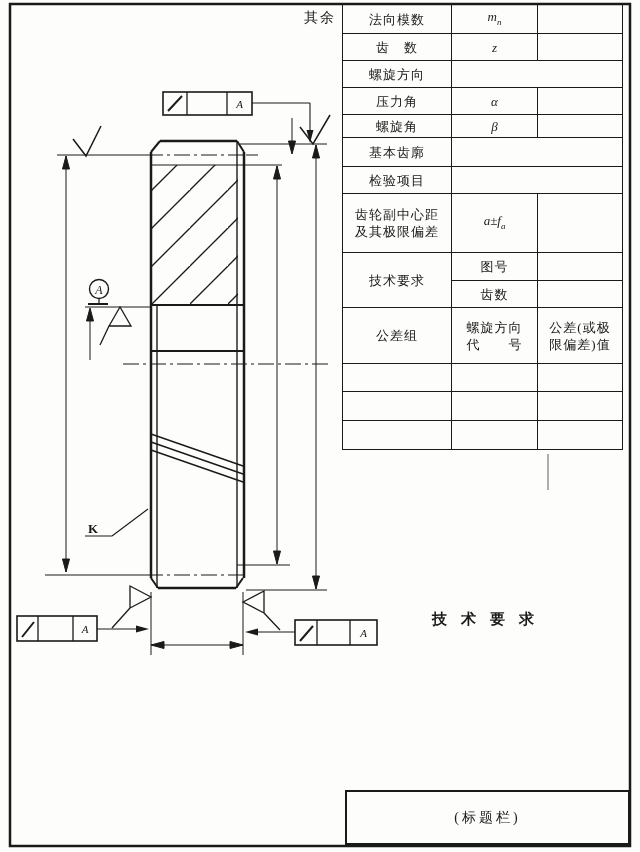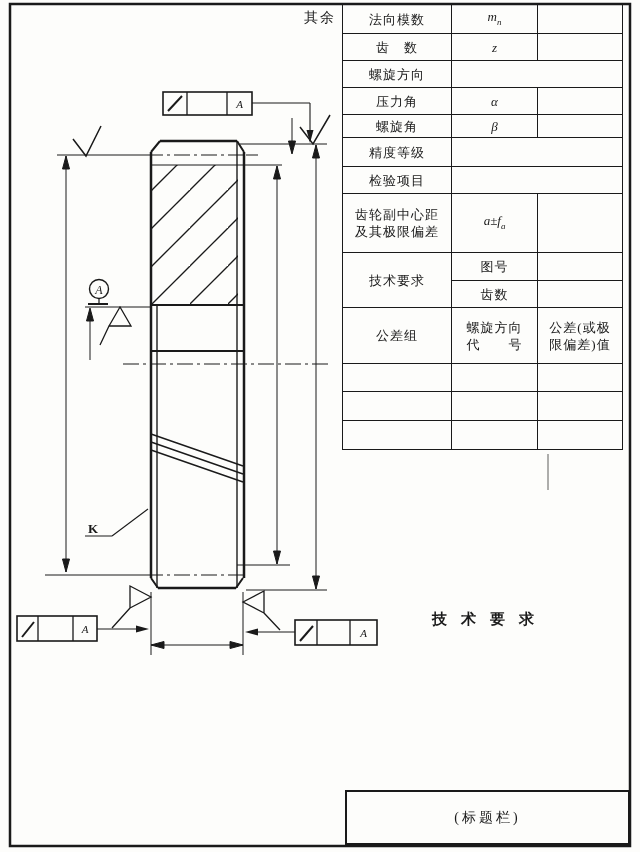--- a/index.html
+++ b/index.html
@@ -174,21 +174,21 @@
       <td>压力角</td>
       <td><span class="sym">α</span></td>
       <td></td>
     </tr>
     <tr style="height:23px">
       <td>螺旋角</td>
       <td><span class="sym">β</span></td>
       <td></td>
     </tr>
     <tr style="height:29px">
-      <td>精度等级</td>
+      <td>基本齿廓</td>
       <td colspan="2"></td>
     </tr>
     <tr style="height:27px">
       <td>检验项目</td>
       <td colspan="2"></td>
     </tr>
     <tr style="height:59px">
       <td>
         <div>齿轮副中心距</div>
         <div>及其极限偏差</div>

